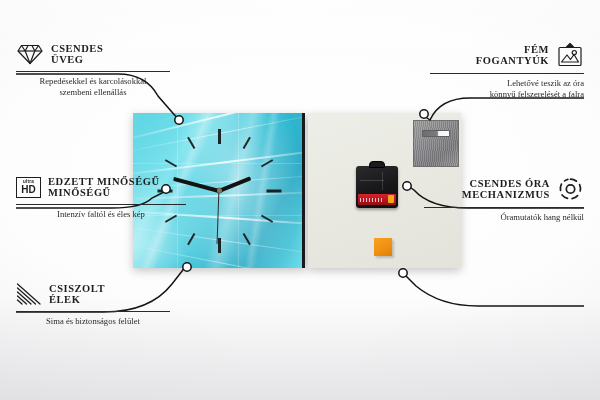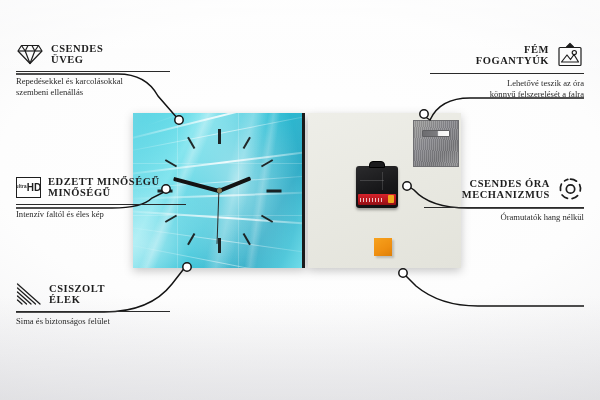--- a/index.html
+++ b/index.html
@@ -187,29 +187,29 @@
   }
   .desc {
     margin-top: 4px;
     font-family: "Liberation Serif", serif;
     font-size: 8.6px;
     line-height: 1.32;
     color: #2b2b2b;
     white-space: pre-line;
   }
   .callout.right .desc { text-align: right; }
-  .callout.left  .desc { text-align: left; }
+  .callout.left  .desc { text-align: center; }
 
   .ico { flex: 0 0 auto; display:block; }
 
   
   .hd-badge{
     width: 25px; height: 21px;
     border: 1.3px solid #1d1d1d;
-    display:flex; flex-direction:row; align-items:center; justify-content:center;
+    display:flex; flex-direction:column; align-items:center; justify-content:center;
     line-height:1;
   }
   .hd-badge .u { font-size:4.6px; font-weight:700; letter-spacing:.2px; color:#1d1d1d; font-family:"Liberation Sans", sans-serif;}
   .hd-badge .h { font-size:10px; font-weight:700; color:#1d1d1d; font-family:"Liberation Sans", sans-serif; margin-top:.5px;}
 </style>
 </head>
 <body>
 
 <div id="page">
 

